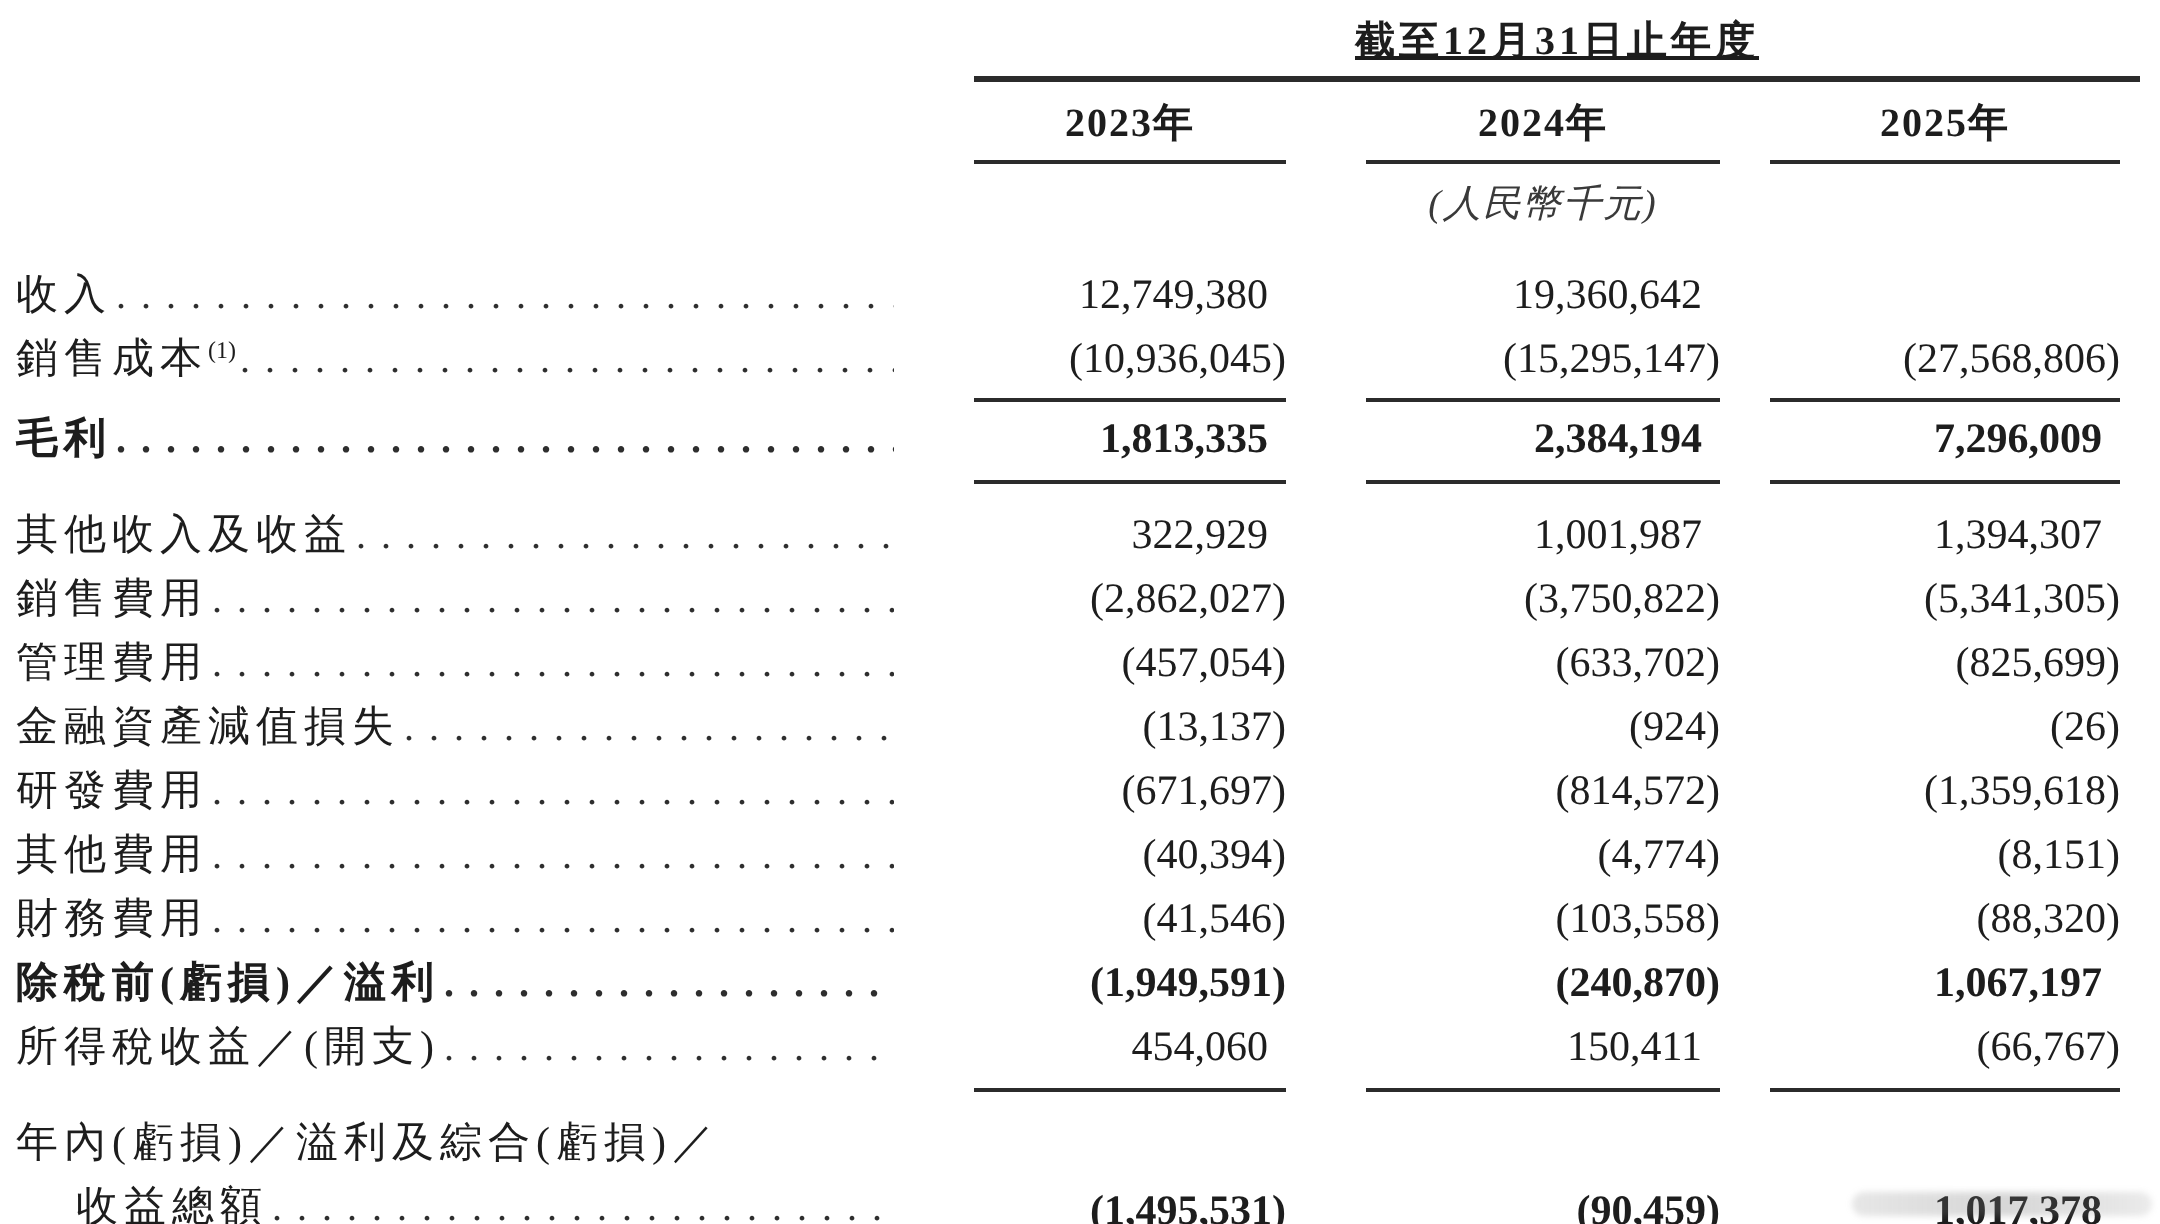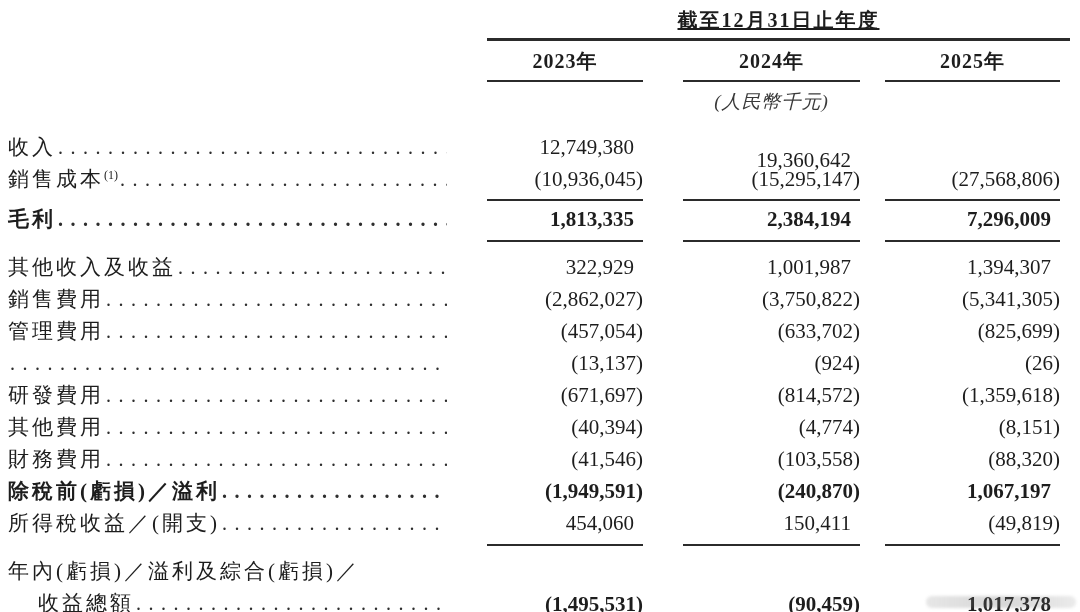--- a/index.html
+++ b/index.html
@@ -95,21 +95,21 @@
   </div>
 
   <div class="tbody">
 
     <div class="row">
       <div class="lbl">
           <span>收入</span>
           <span class="leader"></span>
         </div>
       <div class="amt c1" style="padding-right: 9px;">12,749,380</div>
-      <div class="amt c2" style="padding-right: 9px; margin-top: 13px;">19,360,642</div>
+      <div class="amt c2" style="padding-right: 9px;">19,360,642</div>
     </div>
 
     <div class="row rule-after">
       <div class="lbl">
           <span>銷售成本</span>
           <sup class="sup">(1)</sup>
           <span class="leader"></span>
         </div>
       <div class="amt c1">(10,936,045)</div>
       <div class="amt c2">(15,295,147)</div>
@@ -151,20 +151,21 @@
           <span>管理費用</span>
           <span class="leader"></span>
         </div>
       <div class="amt c1">(457,054)</div>
       <div class="amt c2">(633,702)</div>
       <div class="amt c3">(825,699)</div>
     </div>
 
     <div class="row">
       <div class="lbl">
+          <span>金融資產減值損失</span>
           <span class="leader"></span>
         </div>
       <div class="amt c1">(13,137)</div>
       <div class="amt c2">(924)</div>
       <div class="amt c3">(26)</div>
     </div>
 
     <div class="row">
       <div class="lbl">
           <span>研發費用</span>
@@ -205,21 +206,21 @@
       <div class="amt c3" style="padding-right: 9px;">1,067,197</div>
     </div>
 
     <div class="row rule-after row-tax">
       <div class="lbl">
           <span>所得稅收益／(開支)</span>
           <span class="leader"></span>
         </div>
       <div class="amt c1" style="padding-right: 9px;">454,060</div>
       <div class="amt c2" style="padding-right: 9px;">150,411</div>
-      <div class="amt c3">(49,819)</div>
+      <div class="amt c3">(66,767)</div>
     </div>
 
     <div class="row-final bold">
       <div class="lblblock">
         <div class="l1">年內(虧損)／溢利及綜合(虧損)／</div>
         <div class="l2">
             <span>收益總額</span>
             <span class="leader"></span>
           </div>
       </div>

